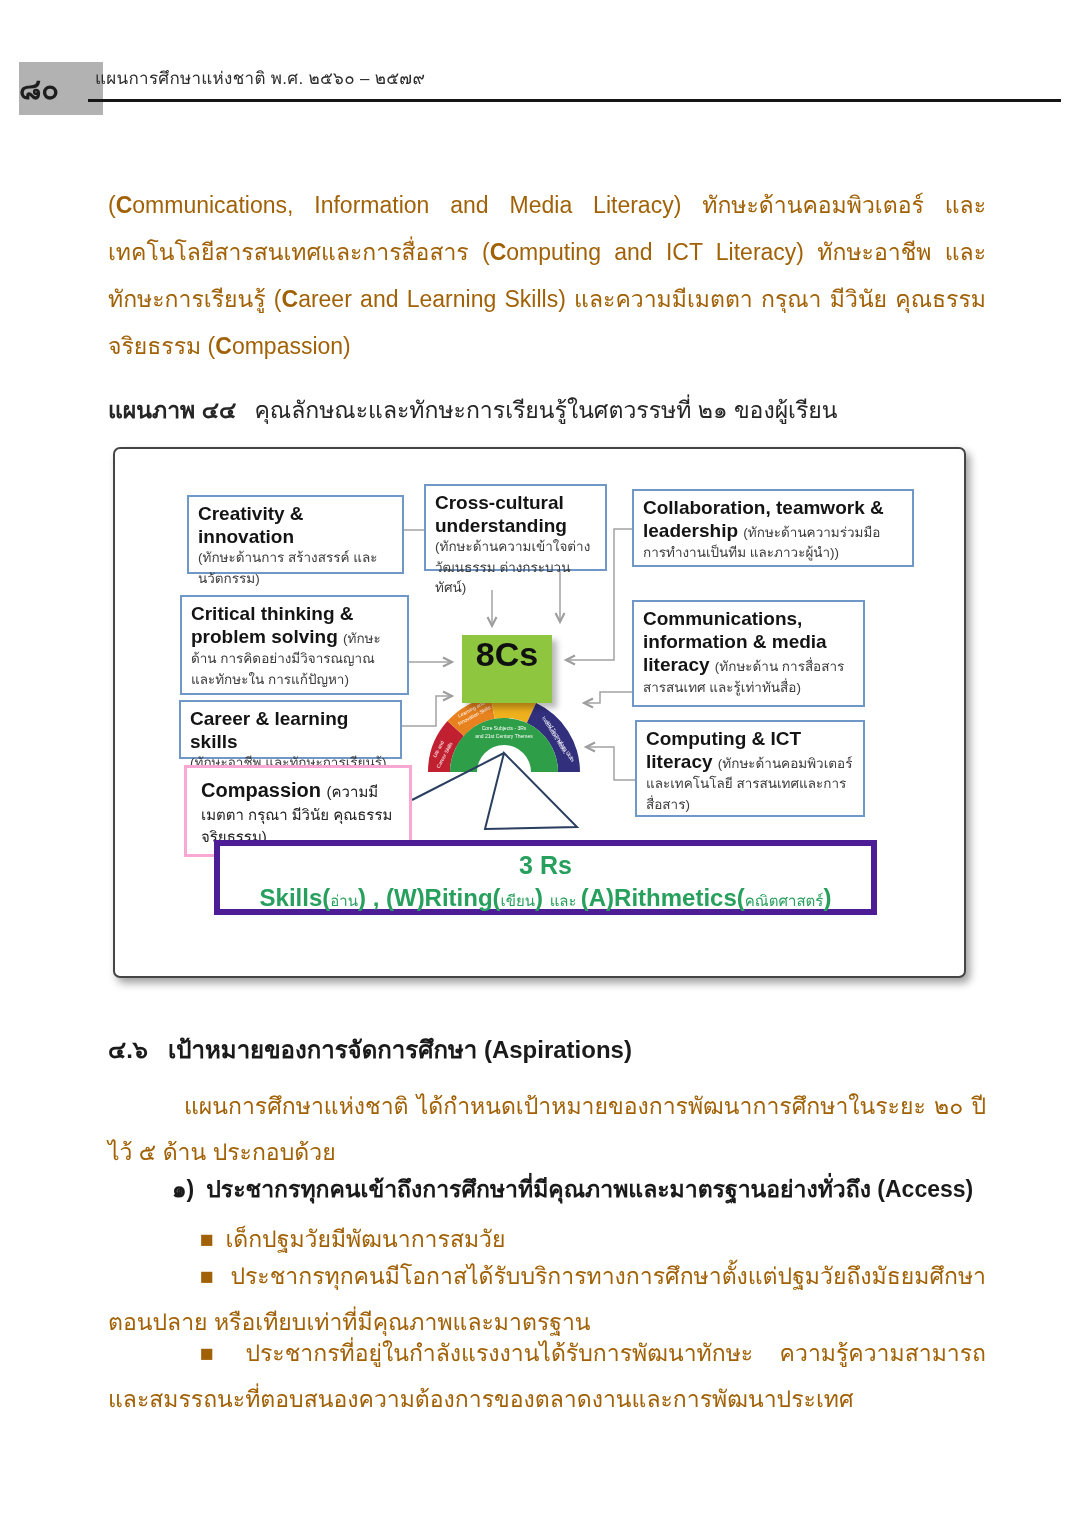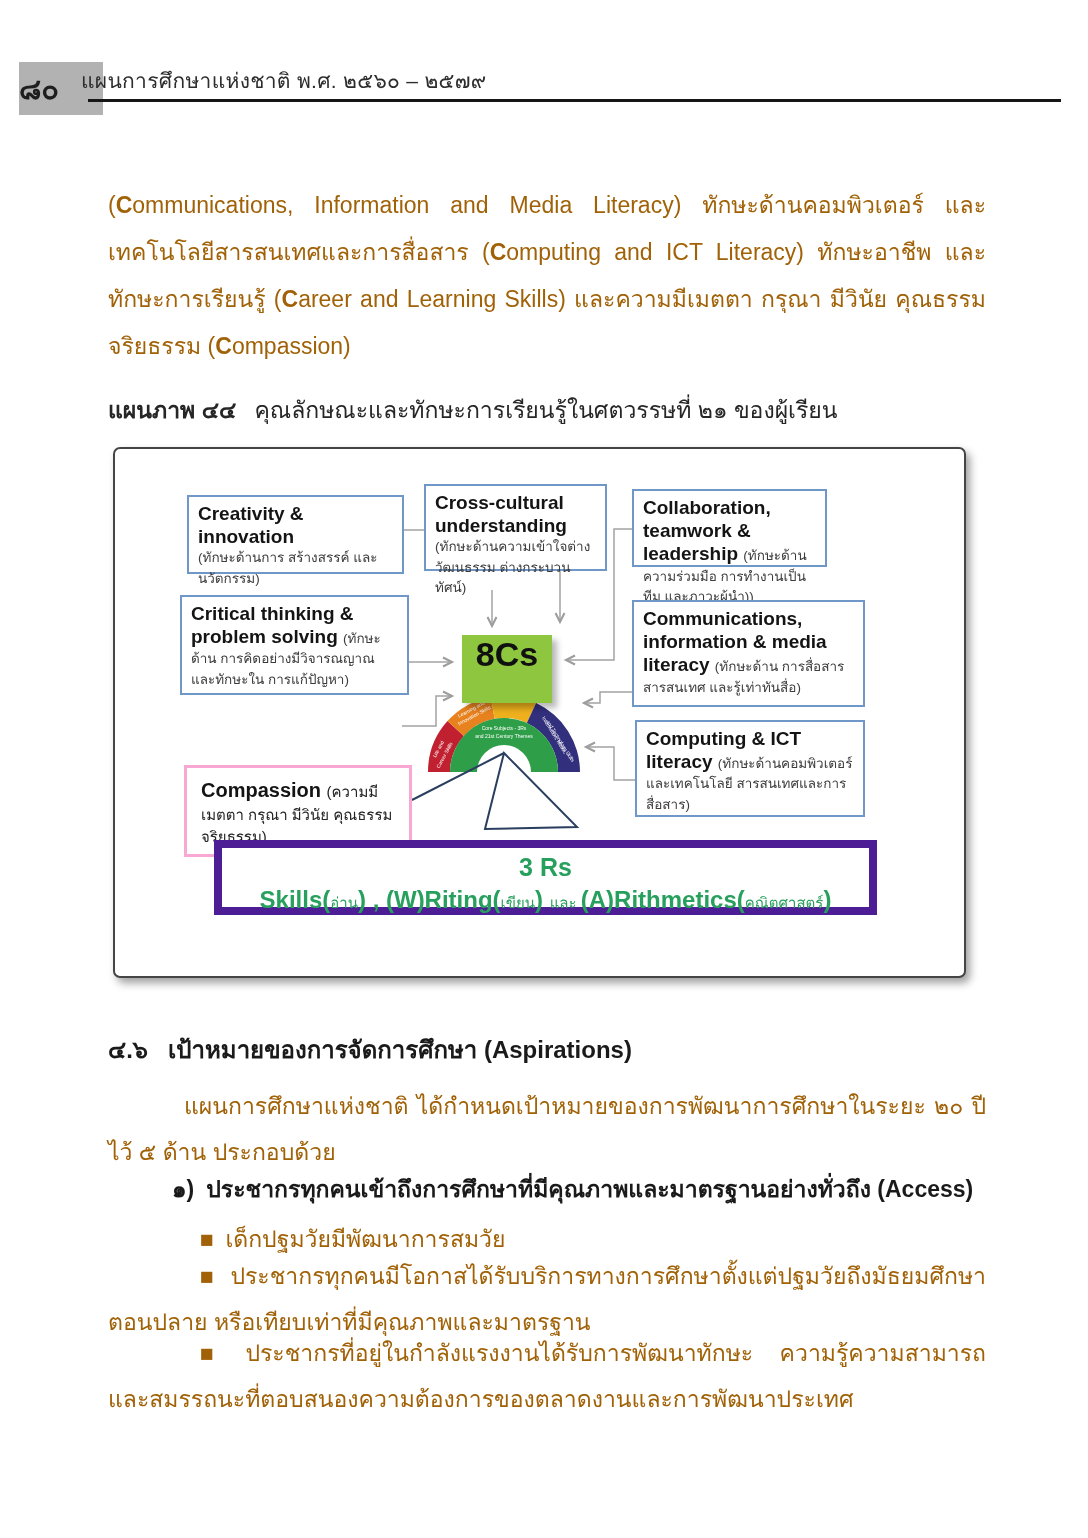--- a/index.html
+++ b/index.html
@@ -2,21 +2,21 @@
 <html><head>
 <meta charset="utf-8">
 <style>
   html,body{margin:0;padding:0;}
   body{width:1088px;height:1538px;background:#ffffff;font-family:"Liberation Sans",sans-serif;color:#2f2f2f;}
   .page{position:relative;width:1088px;height:1538px;background:#fff;overflow:hidden;}
 
   
   .pagenum-box{position:absolute;left:0;top:62px;width:84px;height:53px;background:#b2b2b2;
     display:flex;align-items:center;justify-content:flex-start;font-size:29px;font-weight:bold;color:#1e1e1e;margin-left:19px;}
-  .header-title{position:absolute;left:81px;top:64px;font-size:21px;color:#2d2d2d;letter-spacing:.3px;}
+  .header-title{position:absolute;left:95px;top:64px;font-size:17px;color:#2d2d2d;letter-spacing:.3px;}
   .header-rule{position:absolute;left:88px;top:99px;width:973px;height:3px;background:#161616;}
 
   
   .para{position:absolute;font-size:23px;line-height:47px;text-align:justify;color:#a16207;}
   .b{font-weight:bold;}
   .caption{position:absolute;left:108px;top:392px;font-size:23px;color:#262626;}
   .caption .lbl{font-weight:bold;margin-right:18px;}
 
   
   .figure{position:absolute;left:113px;top:447px;width:849px;height:527px;background:#fff;
@@ -27,21 +27,21 @@
   .dbox .t{font-weight:bold;font-size:19px;color:#141414;line-height:1.22;}
   .dbox .th{font-size:13.5px;color:#3c3c3c;line-height:1.5;}
   .box-compassion{border:3px solid #f9a8d4;padding-top:10px;padding-left:14px;}
   .box-compassion .t{font-size:20px;}
   .box-compassion .th{font-size:15px;color:#222;}
 
   .eightcs{position:absolute;left:347px;top:186px;width:90px;height:68px;background:#8ec63f;z-index:3;
     display:flex;justify-content:center;font-size:34px;font-weight:bold;color:#101010;
     box-shadow:5px 5px 6px rgba(0,0,0,.28);}
 
-  .threers{position:absolute;left:99px;top:391px;width:663px;height:75px;background:#fff;border:8px solid #4c1d95;
+  .threers{position:absolute;left:99px;top:391px;width:663px;height:75px;background:#fff;border:6px solid #4c1d95;
     z-index:2;text-align:center;box-sizing:border-box;padding-top:3px;}
   .threers .title{font-size:25px;font-weight:bold;color:#28a05d;line-height:32px;}
   .threers .line{line-height:34px;white-space:nowrap;}
   .threers .en{font-size:24px;font-weight:bold;color:#28a05d;}
   .threers .th{font-size:15px;color:#28a05d;}
 
   
   .sec-head{position:absolute;left:108px;top:1030px;font-size:24px;font-weight:bold;color:#1a1a1a;}
   .sec-head .num{margin-right:20px;}
   .item-head{position:absolute;left:172px;top:1171px;font-size:23px;font-weight:bold;color:#1a1a1a;}
@@ -109,32 +109,36 @@
     <div class="dbox" style="left:72px;top:46px;width:217px;height:79px;">
       <span class="t">Creativity &amp; innovation </span><br>
       <span class="th">(ทักษะด้านการ สร้างสรรค์ และนวัตกรรม)</span>
     </div>
 
     <div class="dbox" style="left:309px;top:35px;width:183px;height:87px;">
       <span class="t">Cross-cultural understanding </span><br>
       <span class="th">(ทักษะด้านความเข้าใจต่าง วัฒนธรรม ต่างกระบวนทัศน์)</span>
     </div>
 
-    <div class="dbox" style="left:517px;top:40px;width:195px;height:78px;">
+    <div class="dbox" style="left:517px;top:40px;width:282px;height:78px;">
       <span class="t">Collaboration, teamwork &amp; leadership </span><span class="th">(ทักษะด้านความร่วมมือ การทำงานเป็นทีม และภาวะผู้นำ))</span>
     </div>
 
     <div class="dbox" style="left:65px;top:146px;width:229px;height:100px;">
       <span class="t">Critical thinking &amp; problem solving </span><span class="th">(ทักษะด้าน การคิดอย่างมีวิจารณญาณ และทักษะใน การแก้ปัญหา)</span>
     </div>
 
     <div class="dbox" style="left:517px;top:151px;width:233px;height:107px;">
       <span class="t">Communications, information &amp; media literacy </span><span class="th">(ทักษะด้าน การสื่อสาร สารสนเทศ และรู้เท่าทันสื่อ)</span>
     </div>
 
+    <div class="dbox" style="left:64px;top:251px;width:223px;height:59px;">
+      <span class="t">Career &amp; learning skills </span><br>
+      <span class="th">(ทักษะอาชีพ และทักษะการเรียนรู้)</span>
+    </div>
 
     <div class="dbox box-compassion" style="left:69px;top:316px;width:228px;height:92px;">
       <span class="t">Compassion </span><span class="th">(ความมีเมตตา กรุณา มีวินัย คุณธรรมจริยธรรม)</span>
     </div>
 
     <div class="dbox" style="left:520px;top:271px;width:230px;height:97px;">
       <span class="t">Computing &amp; ICT literacy </span><span class="th">(ทักษะด้านคอมพิวเตอร์ และเทคโนโลยี สารสนเทศและการสื่อสาร)</span>
     </div>
 
     <div class="eightcs">

